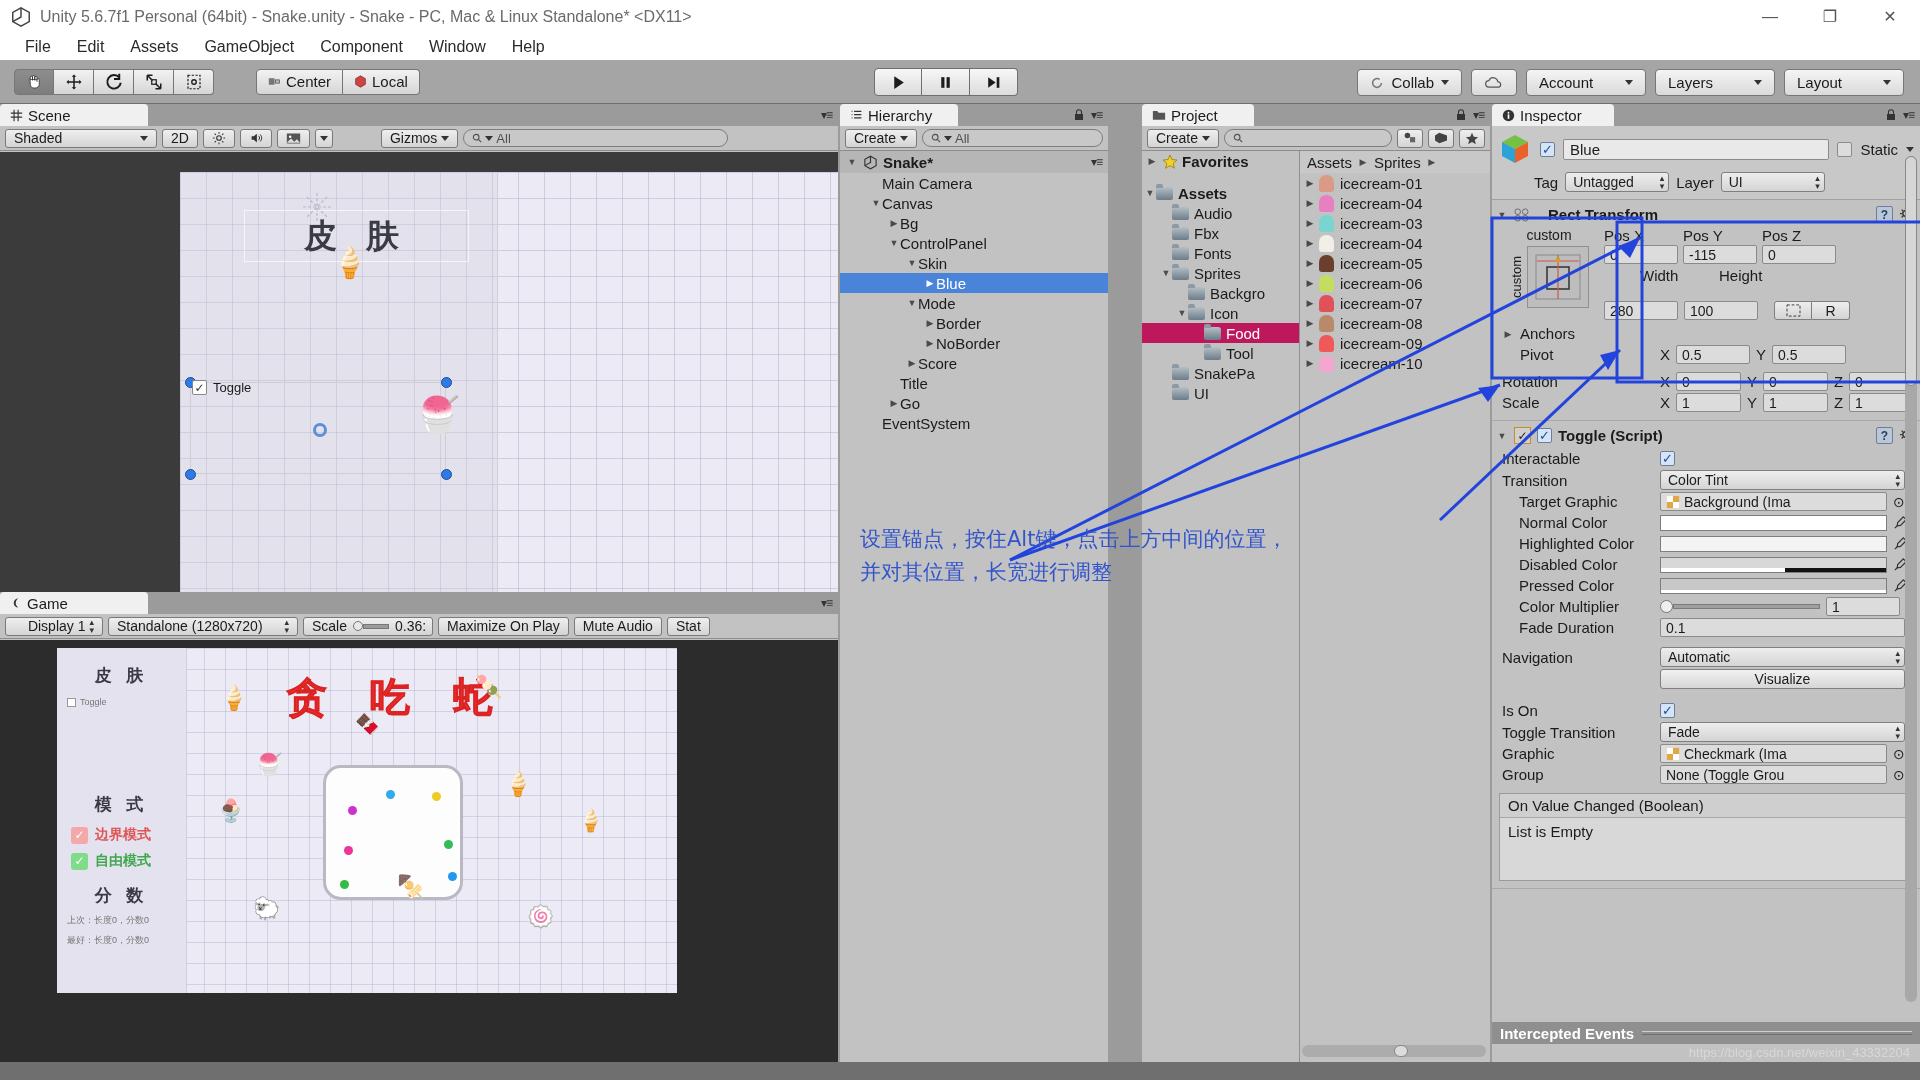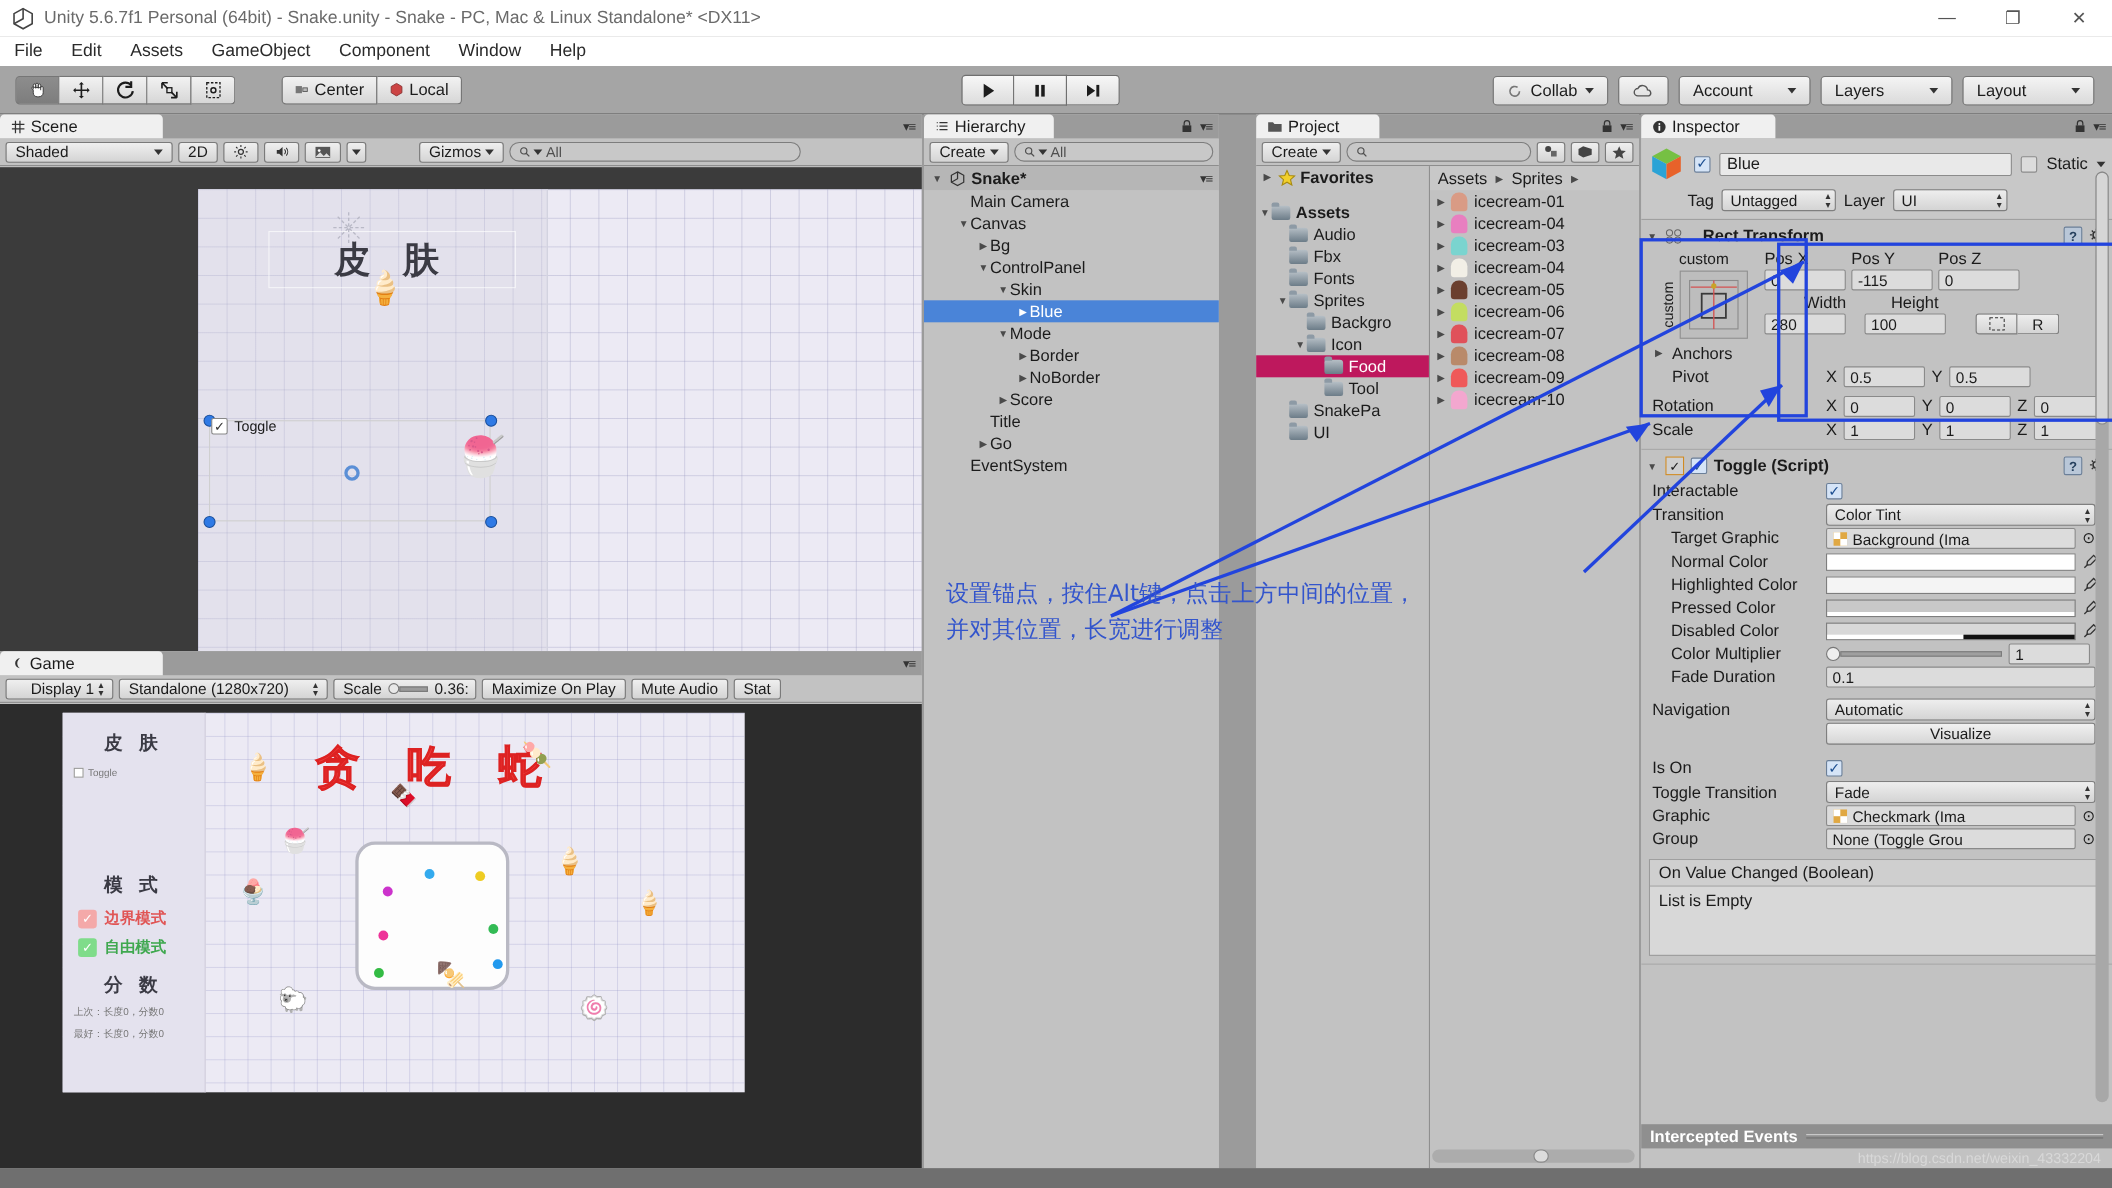--- a/index.html
+++ b/index.html
@@ -19,21 +19,21 @@
     background:#ffffff; display:flex; align-items:center;
   }
   .title-icon { width:26px; height:26px; margin-left:8px; display:flex; align-items:center; justify-content:center; }
   .title-text { margin-left:6px; font-size:16px; color:#6a6a6a; white-space:nowrap; }
   .win-btns { position:absolute; right:0; top:0; height:33px; display:flex; }
   .win-btn { width:60px; height:33px; display:flex; align-items:center; justify-content:center; color:#555; font-size:16px; }
 
   
   .menubar {
     position:absolute; left:0; top:33px; width:1920px; height:27px;
-    background:#ffffff; display:flex; align-items:center; padding-left:0;
+    background:#ffffff; display:flex; align-items:center; padding-left:12px;
   }
   .menu-item { padding:2px 13px; font-size:16px; color:#2a2a2a; white-space:nowrap; }
 
   
   .toolbar {
     position:absolute; left:0; top:60px; width:1920px; height:44px;
     background:#a5a5a5; border-bottom:1px solid #6e6e6e;
     display:flex; align-items:center;
   }
   .tool-group { display:flex; margin-left:14px; }
@@ -931,21 +931,21 @@
                   <span>-115</span>
                 </span>
               <span class="inp" style="width:74px;">
                   <span>0</span>
                 </span>
             </div>
             <div style="display:flex; gap:5px; font-size:15px; padding-left:4px; margin-top:3px;">
               <span style="width:74px;margin-left:36px;">Width</span>
               <span style="width:74px;">Height</span>
             </div>
-            <div style="display:flex; gap:17px; padding-left:4px; margin-top:1px; align-items:center;">
+            <div style="display:flex; gap:6px; padding-left:4px; margin-top:17px; align-items:center;">
               <span class="inp" style="width:74px;">
                   <span>280</span>
                 </span>
               <span class="inp" style="width:74px;">
                   <span>100</span>
                 </span>
               <span style="display:flex; margin-left:10px;">
                 <span style="width:38px;height:19px;background:linear-gradient(#eee,#d4d4d4);border:1px solid #7f7f7f;border-radius:3px 0 0 3px;display:flex;align-items:center;justify-content:center;">
                   <svg width="15" height="13" viewBox="0 0 16 14">
                       <rect x="1" y="1" width="14" height="12" fill="none" stroke="#333" stroke-dasharray="3 2"></rect>
@@ -1053,33 +1053,33 @@
         </div>
         <div class="frow">
           <span class="flabel ind">Highlighted Color</span>
           <span class="swatch" style="width:227px; background:#f4f4f4;"></span>
           <svg class="pipette" viewBox="0 0 16 16">
               <path d="M11 2l3 3-6 6-3.5.5.5-3.5z" fill="none" stroke="#333" stroke-width="1.3"></path>
               <path d="M2 14l2.5-2.5" stroke="#333" stroke-width="1.3"></path>
             </svg>
         </div>
         <div class="frow">
-          <span class="flabel ind">Pressed Color</span>
-          <span class="swatch" style="width:227px; background:linear-gradient(#c8c8c8 76%, #ffffff 76%);"></span>
-          <svg class="pipette" viewBox="0 0 16 16">
-              <path d="M11 2l3 3-6 6-3.5.5.5-3.5z" fill="none" stroke="#333" stroke-width="1.3"></path>
-              <path d="M2 14l2.5-2.5" stroke="#333" stroke-width="1.3"></path>
-            </svg>
-        </div>
-        <div class="frow">
           <span class="flabel ind">Disabled Color</span>
           <span class="swatch" style="width:227px; background:linear-gradient(#d8d8d8 76%, transparent 76%); position:relative;">
             <span style="position:absolute;left:0;bottom:0;width:55%;height:24%;background:#fff;display:block;"></span>
             <span style="position:absolute;right:0;bottom:0;width:45%;height:24%;background:#111;display:block;"></span>
           </span>
+          <svg class="pipette" viewBox="0 0 16 16">
+              <path d="M11 2l3 3-6 6-3.5.5.5-3.5z" fill="none" stroke="#333" stroke-width="1.3"></path>
+              <path d="M2 14l2.5-2.5" stroke="#333" stroke-width="1.3"></path>
+            </svg>
+        </div>
+        <div class="frow">
+          <span class="flabel ind">Pressed Color</span>
+          <span class="swatch" style="width:227px; background:linear-gradient(#c8c8c8 76%, #ffffff 76%);"></span>
           <svg class="pipette" viewBox="0 0 16 16">
               <path d="M11 2l3 3-6 6-3.5.5.5-3.5z" fill="none" stroke="#333" stroke-width="1.3"></path>
               <path d="M2 14l2.5-2.5" stroke="#333" stroke-width="1.3"></path>
             </svg>
         </div>
         <div class="frow">
           <span class="flabel ind">Color Multiplier</span>
           <span style="display:flex; align-items:center; width:160px;">
             <span style="width:13px;height:13px;border-radius:50%;background:#eee;border:1px solid #777;display:block;"></span>
             <span style="flex:1;height:5px;background:#9f9f9f;border:1px solid #7b7b7b;display:block;"></span>

